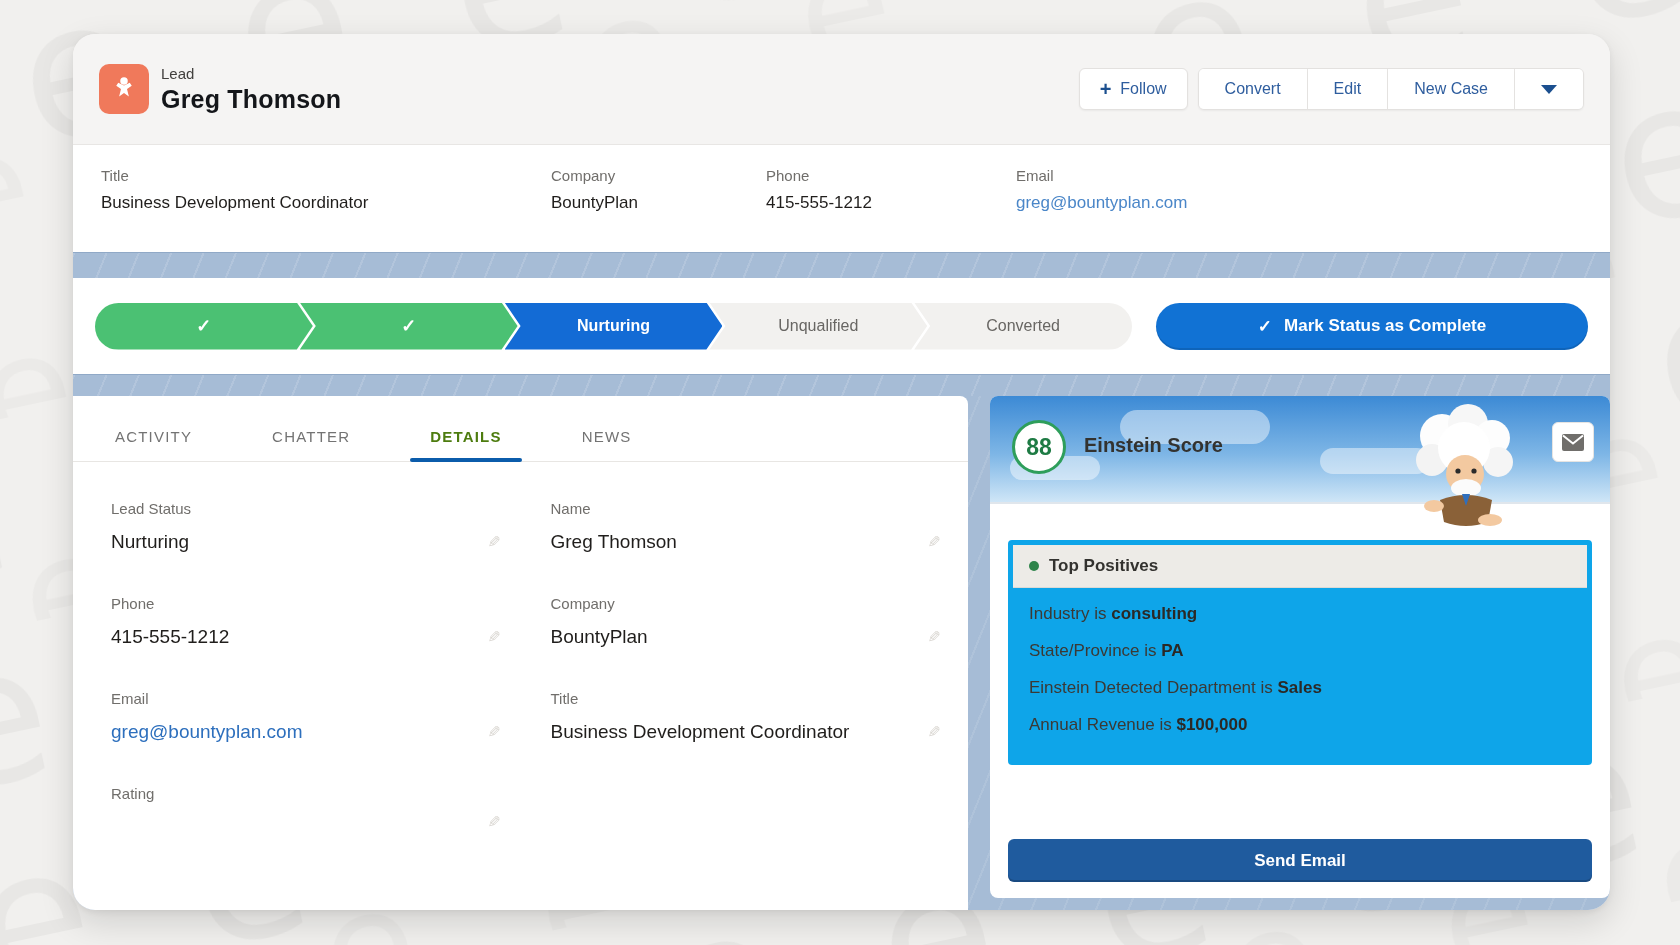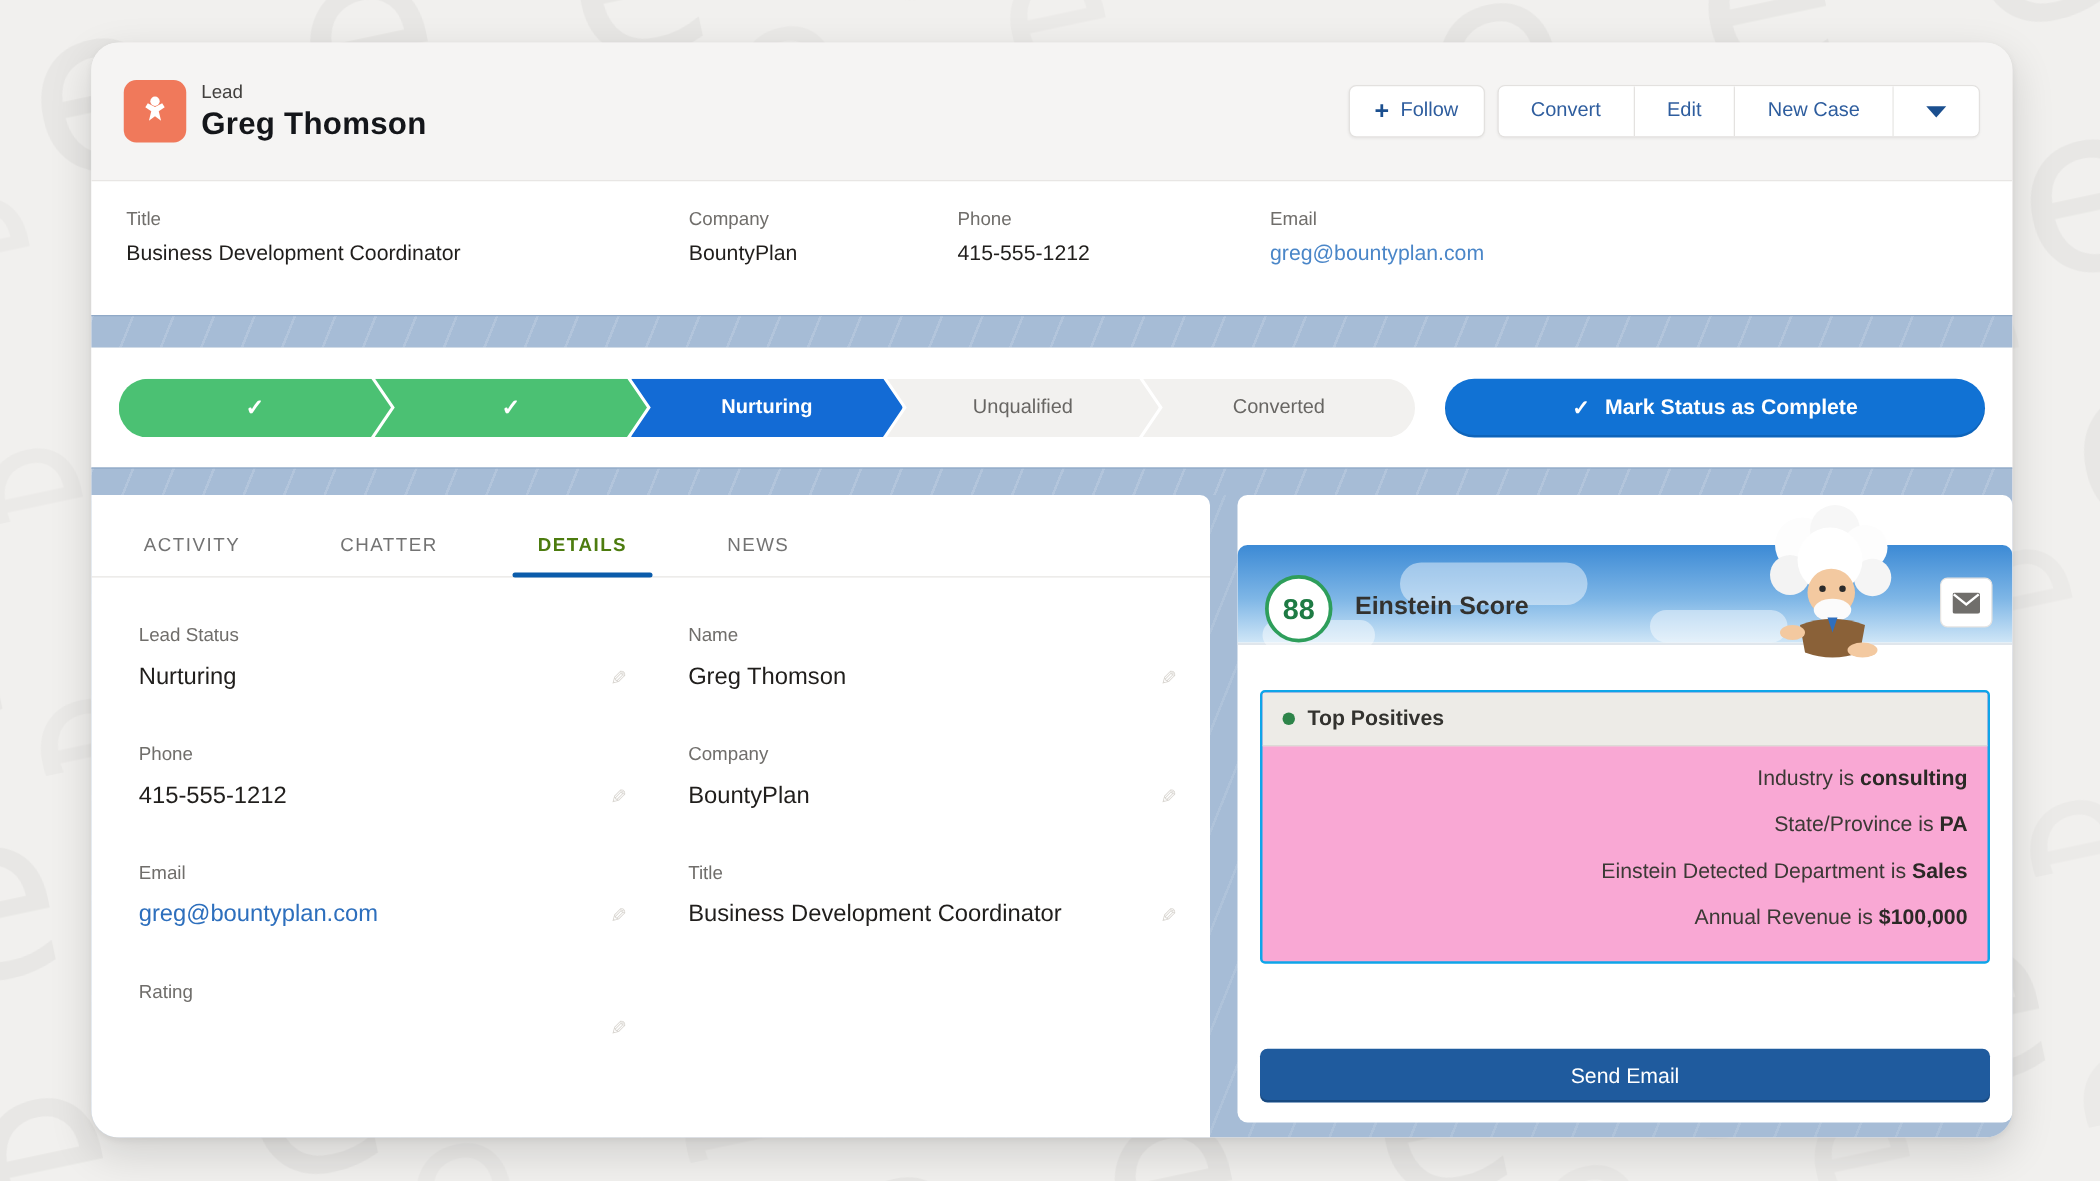--- a/index.html
+++ b/index.html
@@ -94,48 +94,48 @@
   .f-valrow { display:flex; align-items:center; justify-content:space-between; }
   .f-value { font-size:19px; color:#201e1c; line-height:1.55; max-width:330px; }
   .f-link { color:#2d6fbd; cursor:pointer; }
   .owner-row { display:flex; align-items:center; gap:10px; }
   .owner-link { font-size:19px; color:#2d6fbd; font-weight:bold; cursor:pointer;
     border-bottom:1px dotted #7aa7d9; padding-bottom:2px; }
   .pencil { color:#d9d6d1; font-size:16px; cursor:pointer; transform:rotate(90deg); flex:0 0 auto; }
   .owner-change-icon { color:#dbd8d3; font-size:17px; cursor:pointer; }
 
   
-  .ein-head { height:80px; border-radius:8px 8px 0 0; position:relative;
+  .ein-head { height:108px; border-radius:8px 8px 0 0; position:relative;
     background:linear-gradient(180deg,#3c8ad5 0%, #7eb6e6 55%, #cfe6f7 100%);
-    border-bottom:2px solid #e0e6ec;margin-top:40px; }
+    border-bottom:2px solid #e0e6ec; }
   .cloud { position:absolute; background:rgba(255,255,255,.45); border-radius:50px; }
   .cloud.c1 { width:150px; height:34px; left:130px; top:14px; }
   .cloud.c2 { width:110px; height:26px; left:330px; top:52px; }
   .cloud.c3 { width:90px; height:24px; left:20px; top:60px; }
   .score-circle { position:absolute; left:22px; top:24px; width:54px; height:54px;
     background:#fff; border:3px solid #2e9e5b; border-radius:50%;
     display:flex; align-items:center; justify-content:center;
     font-size:23px; font-weight:bold; color:#1e7b44; }
   .ein-title { position:absolute; left:94px; top:38px; font-size:20px; font-weight:bold; color:#33322f; }
   .mascot { position:absolute; right:86px; top:8px; z-index:2; }
   .mail-btn { position:absolute; right:16px; top:26px; width:42px; height:40px;
     background:#fff; border:1px solid #e6e4e2; border-radius:6px; cursor:pointer;
     display:flex; align-items:center; justify-content:center; }
 
-  .positives { margin:36px 18px 0 18px; border:2px solid #0ea5e9; border-radius:4px;
-    background:#f9a8d4; overflow:hidden;text-align:right; }
+  .positives { margin:36px 18px 0 18px; border:5px solid #0ea5e9; border-radius:4px;
+    background:#0ea5e9; overflow:hidden; }
   .pos-head { background:#edebe7; border-bottom:1px solid #dcdad6; padding:11px 16px;
     display:flex; align-items:center; gap:10px; }
   .pos-dot { width:10px; height:10px; border-radius:50%; background:#2e844a; }
   .pos-title { font-size:17px; font-weight:bold; color:#33322f; }
   .pos-list { padding:16px 16px 8px; }
   .pos-item { font-size:17px; color:#3b3935; margin-bottom:17px; }
   .pos-item b { color:#2b2926; }
   .send-btn { margin:auto 18px 16px; height:43px; border:none; border-radius:6px;
-    background:#1f5b9e; color:#fff; font-size:17px; font-weight:normal; cursor:pointer;
+    background:#1f5b9e; color:#fff; font-size:17px; font-weight:bold; cursor:pointer;
     font-family:inherit; box-shadow:inset 0 -2px 0 rgba(0,0,0,.18); }
 </style>
 </head>
 <body>
 
 <svg class="bg-pattern" width="1680" height="945" xmlns="http://www.w3.org/2000/svg">
   <defs>
     <pattern id="ep" width="220" height="205" patternUnits="userSpaceOnUse" patternTransform="rotate(-12)">
       <text x="4" y="150" font-size="185" font-family="DejaVu Sans, sans-serif" fill="#e8e7e5">e</text>
       <text x="118" y="235" font-size="150" font-family="DejaVu Sans, sans-serif" fill="#ebeae8">e</text>

